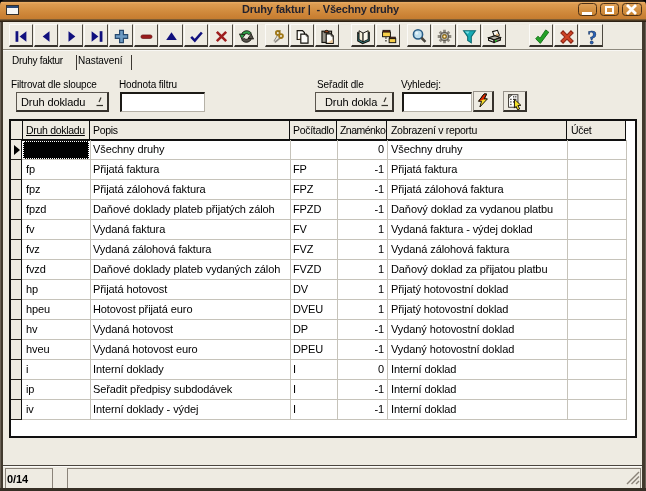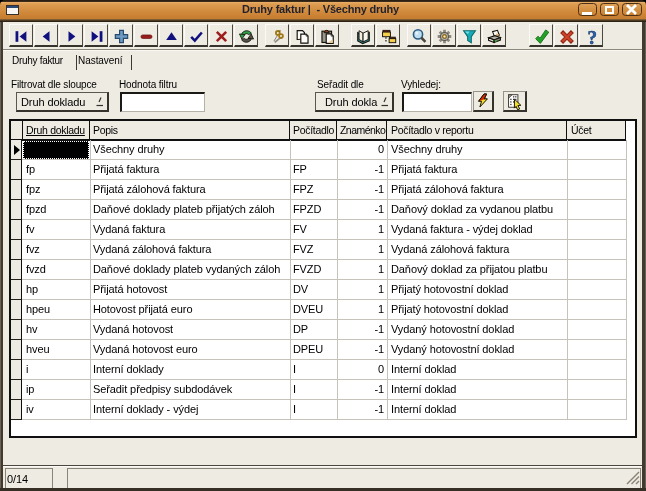--- a/index.html
+++ b/index.html
@@ -283,21 +283,21 @@
 <div class="hcell" style="left:90px;width:200px;">
     <span style="position:absolute;left:3px;">Popis</span>
   </div>
 <div class="hcell" style="left:290px;width:47px;">
     <span style="position:absolute;left:3px;">Počítadlo</span>
   </div>
 <div class="hcell" style="left:337px;width:50px;">
     <span style="position:absolute;left:3px;letter-spacing:-0.55px;">Znaménko</span>
   </div>
 <div class="hcell" style="left:387px;width:180px;">
-    <span style="position:absolute;left:4px;">Počítadlo v reportu</span>
+    <span style="position:absolute;left:4px;">Zobrazení v reportu</span>
   </div>
 <div class="hcell" style="left:567px;width:59px;">
     <span style="position:absolute;left:4px;">Účet</span>
   </div>
 <div class="abs" id="hline"></div>
 
 <div id="rows">
     <div class="ind" style="top:140px;"></div>
     <div class="row" style="top:140px;">
       <span class="c" style="left:4px;width:62px;"></span>
@@ -416,21 +416,21 @@
     <div class="cv abs" style="left:387px;"></div>
     <div class="cv abs" style="left:567px;"></div>
     <div class="cv abs" style="left:626px;"></div>
   </div>
 
 <div class="abs" id="selcell"></div>
 <div class="abs" id="indtri"></div>
 
 <div class="abs" id="sline1"></div>
 <div class="abs" id="sline2"></div>
-<div class="panel" style="left:5px;width:48px;">
+<div class="panel" style="left:5px;width:48px;font-weight:bold;">
     <span style="position:absolute;left:1px;top:5px;line-height:11px;">0/14</span>
   </div>
 <div class="panel" style="left:67px;width:574px;"></div>
 <svg class="abs" width="14" height="14" style="left:626px;top:471px;">
     <g stroke="#8a8379" stroke-width="1.5">
       <line x1="1" y1="13" x2="13" y2="1"></line>
       <line x1="5.5" y1="13" x2="13" y2="5.5"></line>
       <line x1="10" y1="13" x2="13" y2="10"></line>
     </g>
   </svg>

